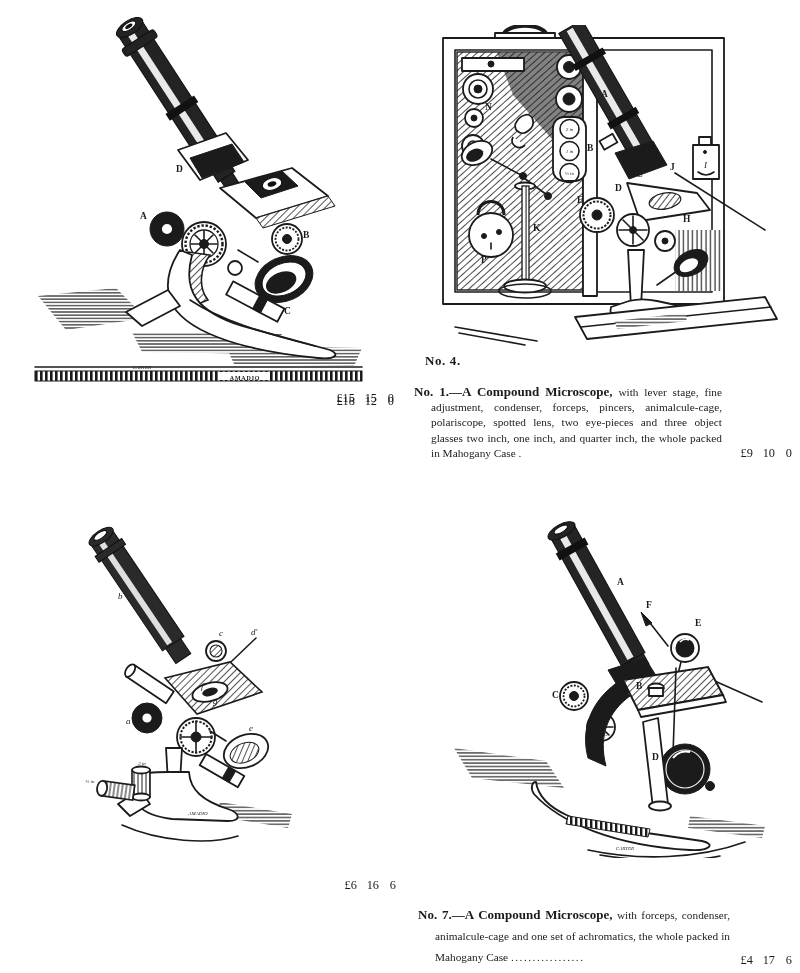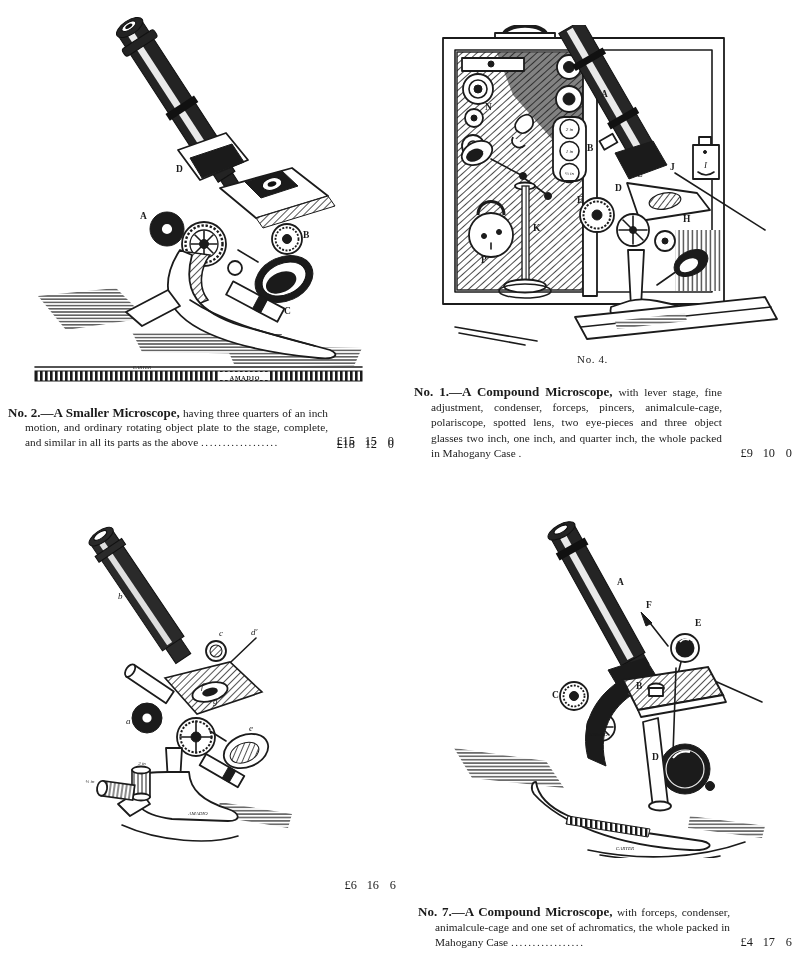--- a/index.html
+++ b/index.html
@@ -1,19 +1,19 @@
 <!DOCTYPE html>
 <html><head>
 <meta charset="utf-8">
 <style>
   html,body { margin:0; padding:0; background:#e8e8e8; }
   .page { position:relative; width:800px; height:973px; margin:0 auto; background:#ffffff;
           color:#1b1b1b; font-family:"Liberation Serif", serif; overflow:hidden; }
   .fig { position:absolute; }
-  .caption { position:absolute; font-weight:normal; font-size:11px; letter-spacing:0.6px; text-align:center; }
+  .caption { position:absolute; font-weight:bold; font-size:13px; letter-spacing:0.6px; }
   .listing { position:absolute; }
   .entry { position:relative; }
   .entry + .entry { margin-top:3px; }
   .desc { margin:0; font-size:11.3px; line-height:14.4px; text-align:justify;
           padding-left:17px; text-indent:-17px; }
   .lead { font-weight:bold; font-size:13px; }
   .dots { letter-spacing:1.5px; }
   .price { position:absolute; right:0; bottom:0; white-space:nowrap; font-size:12.3px; }
   .price span { display:inline-block; text-align:right; }
   .price .lsd-p { width:28px; }
@@ -452,25 +452,20 @@
     <text class="lbl" x="177" y="65">A</text>
     <text class="lbl" x="206" y="88">F</text>
     <text class="lbl" x="255" y="106">E</text>
     <text class="lbl" x="112" y="178">C</text>
     <text class="lbl" x="196" y="169">B</text>
     <text class="lbl" x="212" y="240">D</text>
   </svg>
 
   <div class="listing" style="left:8px; top:406px; width:386px;">
     <div class="entry">
-      <p class="desc" style="margin-right:66px;">
-        <span class="lead">No. 2.—A Smaller Microscope,</span>
-        <span>having three quarters of an inch motion, and ordinary rotating object plate to the stage, complete, and similar in all its parts as the above</span>
-        <span class="dots">..................</span>
-      </p>
       <span class="price">
         <span class="lsd-p">£15</span>
         <span class="lsd-s">15</span>
         <span class="lsd-d">0</span>
       </span>
     </div>
     <div class="entry">
       <span class="price">
         <span class="lsd-p">£18</span>
         <span class="lsd-s">12</span>
@@ -499,21 +494,21 @@
       <span class="price">
         <span class="lsd-p">£6</span>
         <span class="lsd-s">16</span>
         <span class="lsd-d">6</span>
       </span>
     </div>
   </div>
 
   <div class="listing" style="left:418px; top:904px; width:374px;">
     <div class="entry">
-      <p class="desc" style="margin-right:62px; line-height:15px;">
+      <p class="desc" style="margin-right:62px; line-height:21px;">
         <span class="lead">No. 7.—A Compound Microscope,</span>
         <span>with forceps, condenser, animalcule-cage and one set of achromatics, the whole packed in Mahogany Case</span>
         <span class="dots">.................</span>
       </p>
       <span class="price">
         <span class="lsd-p">£4</span>
         <span class="lsd-s">17</span>
         <span class="lsd-d">6</span>
       </span>
     </div>

